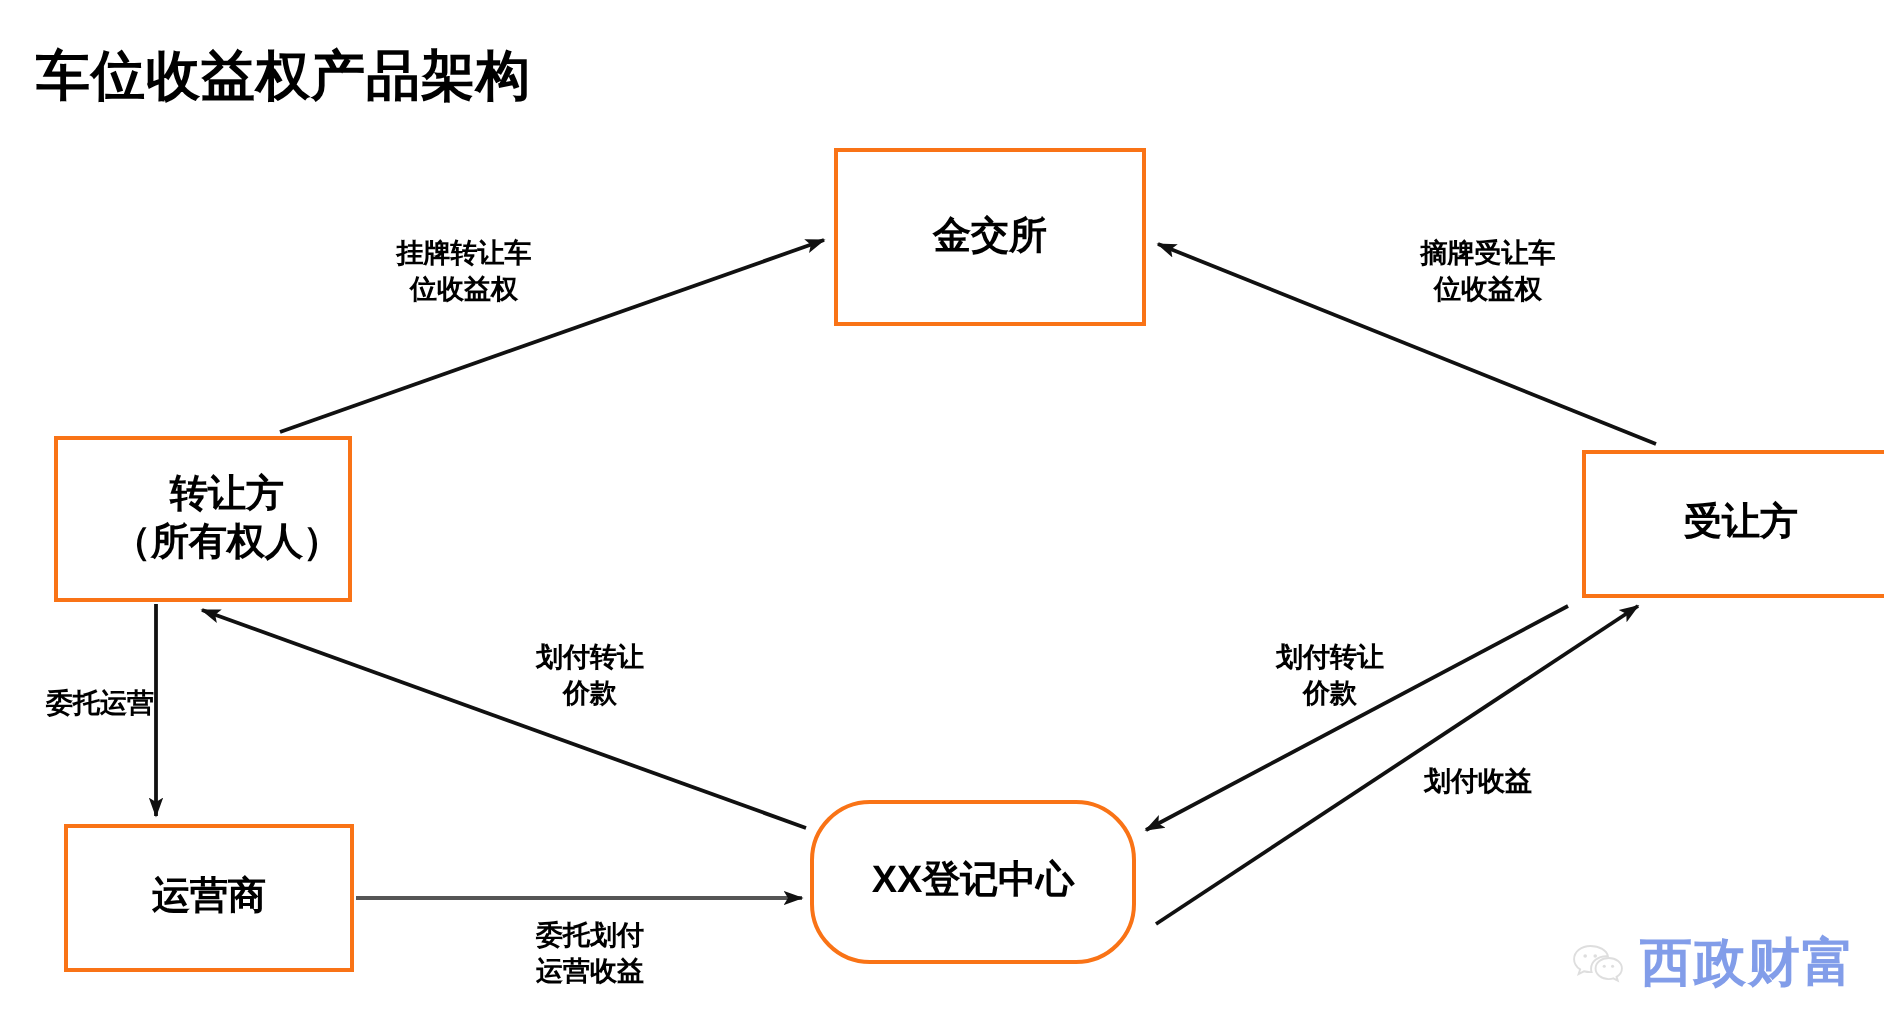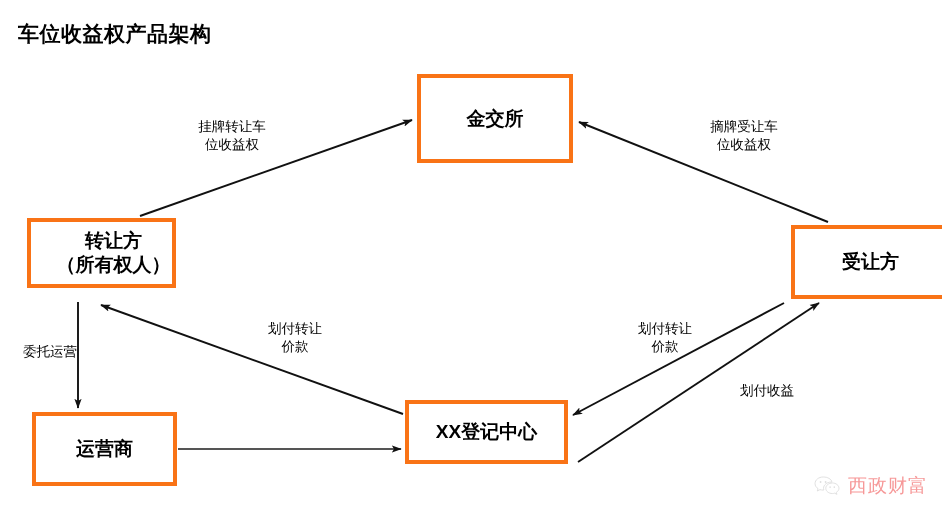--- a/index.html
+++ b/index.html
@@ -14,76 +14,76 @@
     position: relative;
     width: 942px;
     height: 513px;
     background: #ffffff;
     overflow: hidden;
   }
   #page-title {
     position: absolute;
     left: 18px;
     top: 20px;
-    font-size: 21px;
+    font-size: 27px;
     font-weight: bold;
     color: #000000;
     letter-spacing: 0.5px;
     white-space: nowrap;
   }
   svg.wires {
     position: absolute;
     left: 0;
     top: 0;
     width: 942px;
     height: 513px;
   }
   .node {
     position: absolute;
     box-sizing: border-box;
-    border: 4px solid #f97316;
+    border: 2px solid #f97316;
     background: #ffffff;
     display: flex;
     align-items: center;
     justify-content: center;
     text-align: center;
     font-weight: bold;
     font-size: 19px;
     color: #000000;
     line-height: 1.25;
     z-index: 3;
   }
   .node .node-text {
     white-space: pre-line;
   }
   .edge-label {
     position: absolute;
     font-size: 13.5px;
-    font-weight: normal;
+    font-weight: bold;
     color: #000000;
     line-height: 1.35;
     text-align: center;
     white-space: pre-line;
     z-index: 4;
     background: transparent;
   }
   #watermark {
     position: absolute;
     right: 14px;
     bottom: 14px;
     display: flex;
     align-items: center;
     gap: 8px;
     opacity: 0.55;
     z-index: 5;
   }
   #watermark .wm-text {
-    font-size: 19px;
-    font-weight: normal;
-    color: #ef4444;
+    font-size: 26px;
+    font-weight: bold;
+    color: #1d4ed8;
     letter-spacing: 1px;
   }
   .wm-icon {
     width: 26px;
     height: 22px;
     display: block;
   }
 </style>
 </head>
 <body>
@@ -111,53 +111,55 @@
 
     <line x1="578" y1="462" x2="819" y2="303" stroke="#111111" stroke-width="1.9" marker-end="url(#ah)"></line>
 
     <line x1="178" y1="449" x2="401" y2="449" stroke="#555555" stroke-width="1.9" marker-end="url(#ah)"></line>
   </svg>
 
   <div class="node" style="left:417px; top:74px; width:156px; height:89px;">
     <span class="node-text">金交所</span>
   </div>
 
-  <div class="node" style="left:27px; top:218px; width:149px; height:70px;padding-left:24px;">
+  <div class="node" style="left:27px; top:218px; width:149px; height:83px;padding-left:24px;">
     <span class="node-text">转让方
 （所有权人）</span>
   </div>
 
   <div class="node" style="left:779px; top:225px; width:159px; height:74px;margin-left:12px;">
     <span class="node-text">受让方</span>
   </div>
 
   <div class="node" style="left:32px; top:412px; width:145px; height:74px;">
     <span class="node-text">运营商</span>
   </div>
 
-  <div class="node" style="left:405px; top:400px; width:163px; height:64px;">
+  <div class="node" style="left:405px; top:400px; width:163px; height:82px;border-radius:30px;">
     <span class="node-text">XX登记中心</span>
   </div>
 
   <div class="edge-label" style="left:172px; top:118px; width:120px;">挂牌转让车
 位收益权</div>
 
   <div class="edge-label" style="left:684px; top:118px; width:120px;text-align:center;">摘牌受让车
 位收益权</div>
 
   <div class="edge-label" style="left:7px; top:343px; width:70px; text-align:right;">委托运营</div>
 
   <div class="edge-label" style="left:245px; top:320px; width:100px;">划付转让
 价款</div>
 
   <div class="edge-label" style="left:615px; top:320px; width:100px;">划付转让
 价款</div>
 
-  <div class="edge-label" style="left:722px; top:382px; width:90px;">划付收益</div>
+  <div class="edge-label" style="left:694px; top:382px; width:90px;">划付收益</div>
 
+  <div class="edge-label" style="left:245px; top:459px; width:100px;">委托划付
+运营收益</div>
 
   <div id="watermark">
     <svg class="wm-icon" viewBox="0 0 30 24" xmlns="http://www.w3.org/2000/svg">
       <path d="M10.6 1.6C5.4 1.6 1.2 5 1.2 9.2c0 2.4 1.4 4.5 3.5 5.9l-0.9 2.7 3.1-1.6c1.1 0.3 2.3 0.5 3.6 0.5 0.3 0 0.6 0 0.8 0-0.2-0.6-0.3-1.3-0.3-2 0-4 3.9-7.2 8.8-7.2 0.3 0 0.6 0 0.9 0C20.1 4 15.8 1.6 10.6 1.6z" fill="none" stroke="#c4c4c4" stroke-width="1.1"></path>
       <circle cx="7.6" cy="7.4" r="1.05" fill="#c4c4c4"></circle>
       <circle cx="13.4" cy="7.4" r="1.05" fill="#c4c4c4"></circle>
       <path d="M28.8 14.6c0-3.4-3.4-6.1-7.6-6.1s-7.6 2.7-7.6 6.1c0 3.4 3.4 6.1 7.6 6.1 0.9 0 1.8-0.1 2.6-0.4l2.6 1.3-0.7-2.2C27.5 18.3 28.8 16.6 28.8 14.6z" fill="none" stroke="#c4c4c4" stroke-width="1.1"></path>
       <circle cx="18.6" cy="13.3" r="0.9" fill="#c4c4c4"></circle>
       <circle cx="23.4" cy="13.3" r="0.9" fill="#c4c4c4"></circle>
     </svg>

